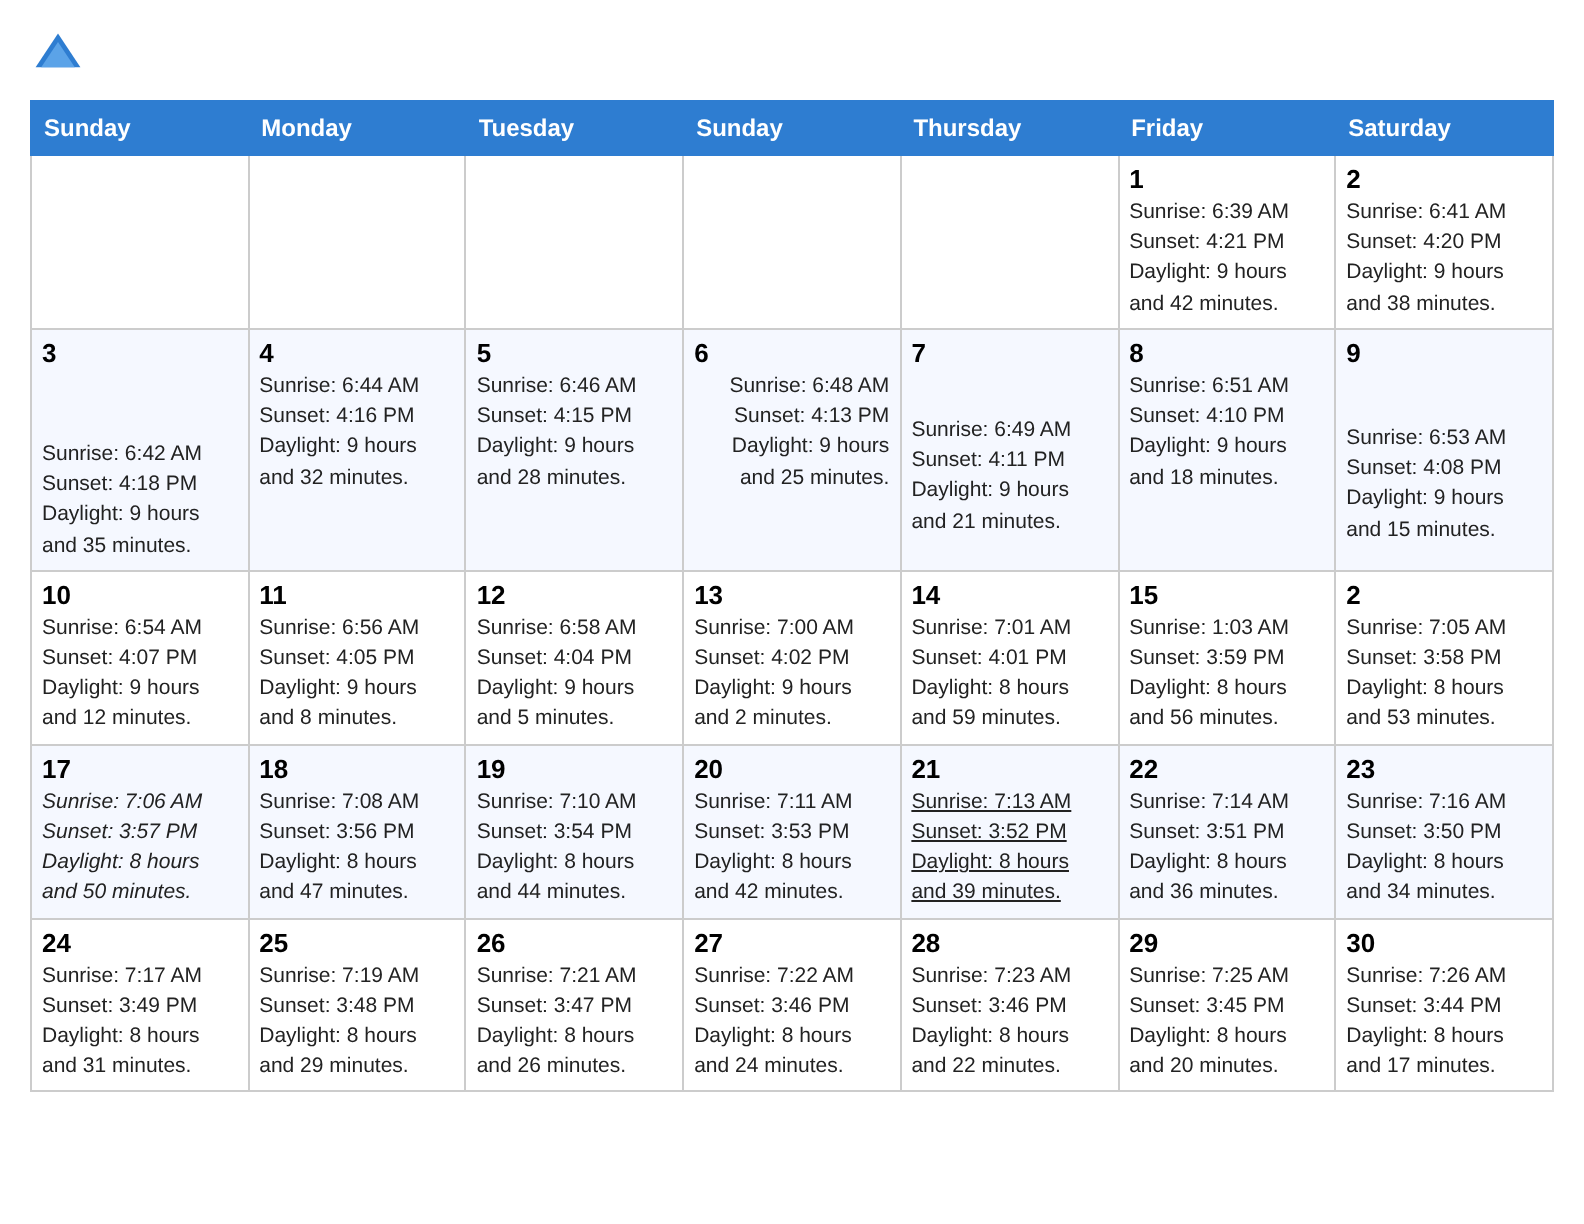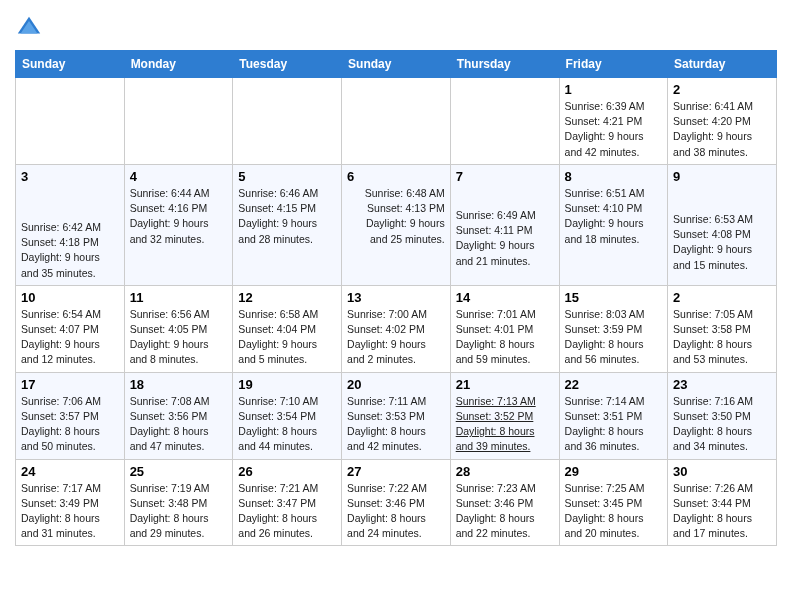--- a/index.html
+++ b/index.html
@@ -233,37 +233,37 @@
         </td>
         <td>
           <span class="day-number">14</span>
           <div class="day-info" style="white-space: pre-line;">Sunrise: 7:01 AM
 Sunset: 4:01 PM
 Daylight: 8 hours
 and 59 minutes.</div>
         </td>
         <td>
           <span class="day-number">15</span>
-          <div class="day-info" style="white-space: pre-line;">Sunrise: 8:03 AM
+          <div class="day-info" style="white-space: pre-line;">Sunrise: 1:03 AM
 Sunset: 3:59 PM
 Daylight: 8 hours
 and 56 minutes.</div>
         </td>
         <td>
           <span class="day-number">2</span>
           <div class="day-info" style="white-space: pre-line;">Sunrise: 7:05 AM
 Sunset: 3:58 PM
 Daylight: 8 hours
 and 53 minutes.</div>
         </td>
       </tr>
       <tr class="row-even">
         <td>
           <span class="day-number">17</span>
-          <div class="day-info" style="white-space: pre-line;">Sunrise: 7:06 AM
+          <div class="day-info" style="white-space: pre-line; font-style: italic;">Sunrise: 7:06 AM
 Sunset: 3:57 PM
 Daylight: 8 hours
 and 50 minutes.</div>
         </td>
         <td>
           <span class="day-number">18</span>
           <div class="day-info" style="white-space: pre-line;">Sunrise: 7:08 AM
 Sunset: 3:56 PM
 Daylight: 8 hours
 and 47 minutes.</div>

